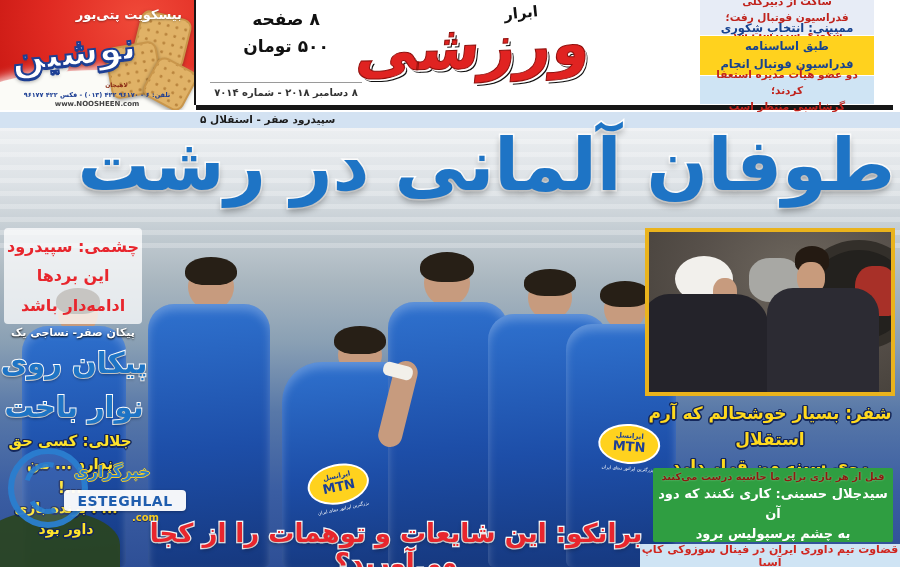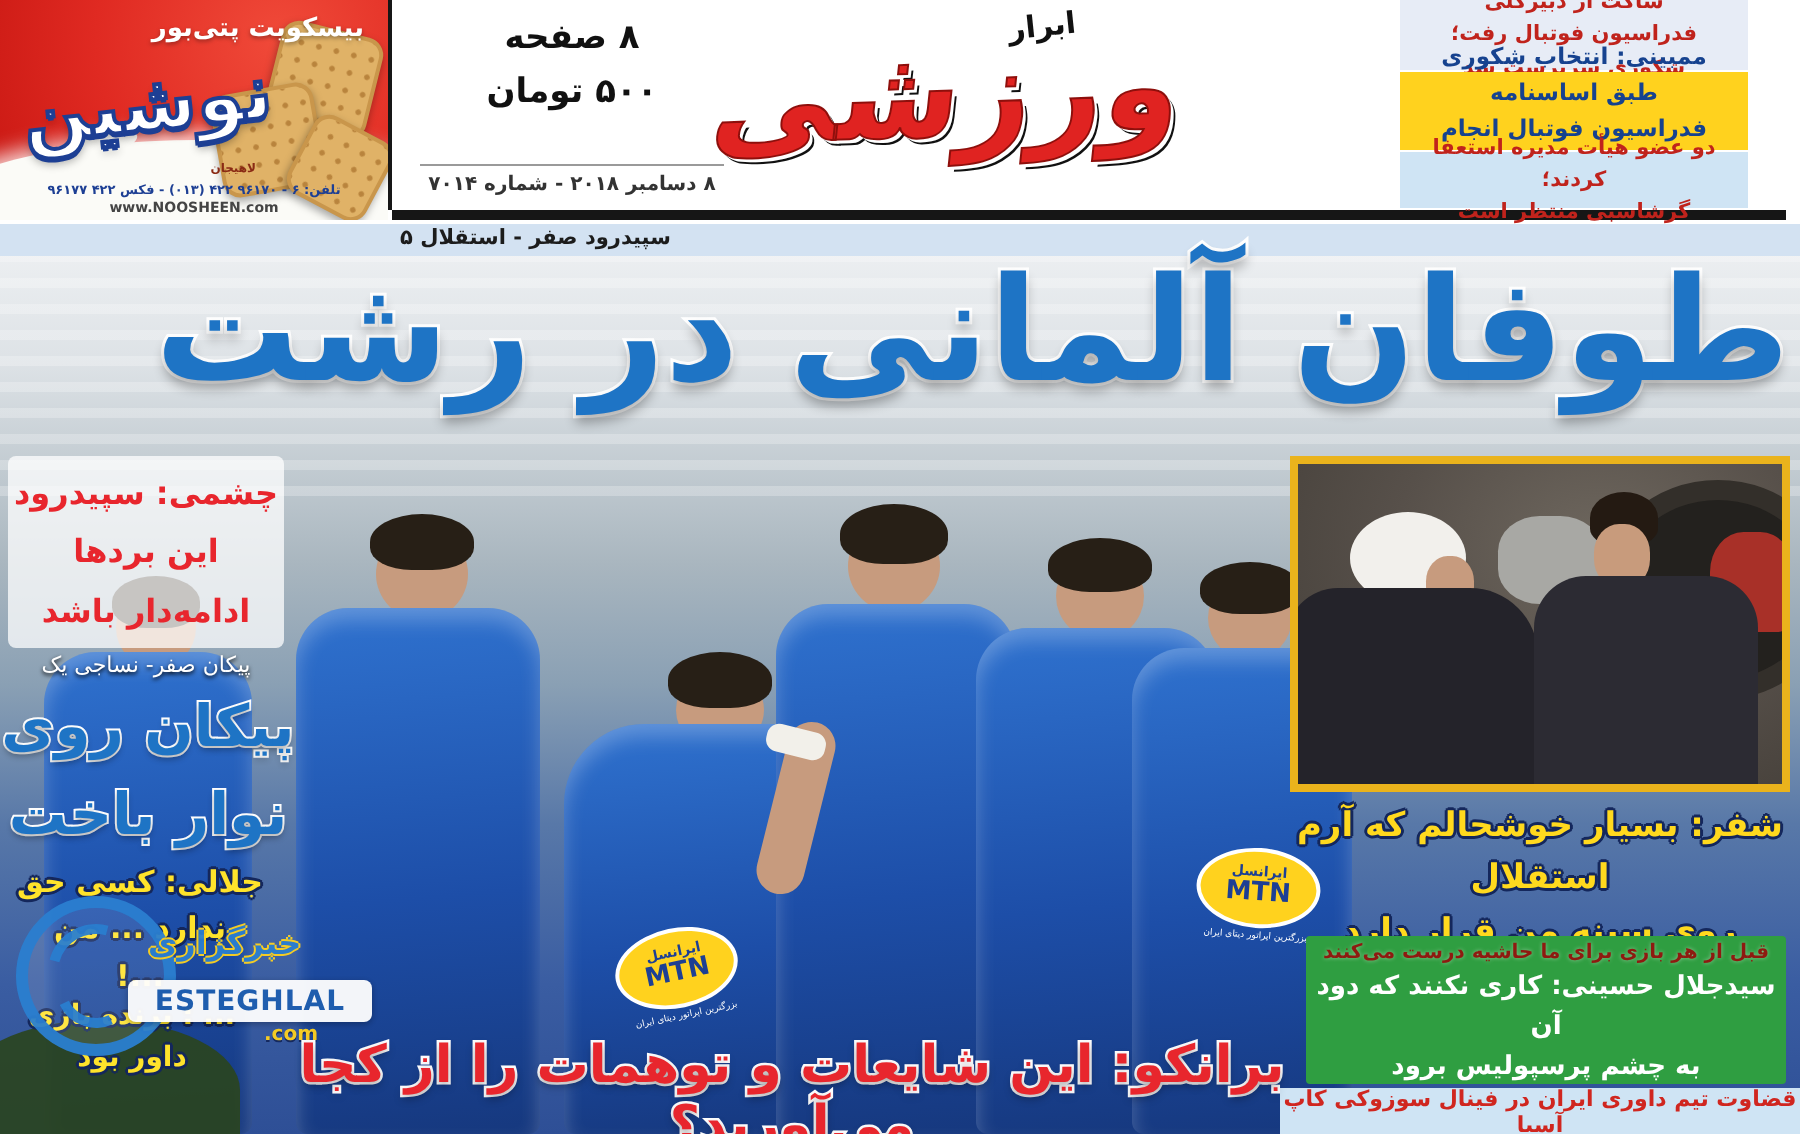--- a/index.html
+++ b/index.html
@@ -80,21 +80,21 @@
 
   
   .score-strip{left:0;top:0;width:900px;height:16px;background:#d3e2f2}
   .score-text{left:200px;top:1px;font-size:10.5px;font-weight:bold;color:#1c1c1c}
   .main-headline{left:5px;top:8px;width:890px;font-size:72px;font-weight:bold;line-height:1.25;
       color:var(--headline_blue,#1e74c5);-webkit-text-stroke:3px #fff;paint-order:stroke fill;
       text-shadow:0 4px 6px rgba(0,0,0,.3)}
 
   .left-quote{left:4px;top:116px;width:138px;height:96px;background:rgba(255,255,255,.74);border-radius:4px;
       color:#e8262d;font-size:16px;font-weight:bold;line-height:1.85}
-  .subscore{left:4px;top:214px;width:138px;text-align:center;color:#fff;font-size:11px;font-weight:normal;text-shadow:0 1px 2px #000}
+  .subscore{left:4px;top:214px;width:138px;text-align:center;color:#fff;font-size:11px;font-weight:bold;text-shadow:0 1px 2px #000}
   .left-blue-hl{left:0;top:230px;width:148px;text-align:center;font-size:29px;font-weight:bold;line-height:1.5;
       color:var(--headline_blue,#1e74c5);-webkit-text-stroke:2px #fff;paint-order:stroke fill;text-shadow:0 2px 3px rgba(0,0,0,.3)}
   .outline-navy{text-shadow:-1.5px 0 0 #14275c,1.5px 0 0 #14275c,0 -1.5px 0 #14275c,0 1.5px 0 #14275c,-1px -1px 0 #14275c,1px 1px 0 #14275c,1px -1px 0 #14275c,-1px 1px 0 #14275c}
   .left-yellow{left:2px;top:318px;width:136px;text-align:center;font-size:15px;font-weight:bold;line-height:1.55;color:var(--quote_yellow,#ffe32b)}
   .left-bottom-q{left:2px;top:386px;width:128px;text-align:center;font-size:14px;font-weight:bold;line-height:1.5;color:var(--quote_yellow,#ffe32b)}
 
   .watermark{left:8px;top:336px;width:180px;height:104px;opacity:.95}
   .ball{left:0;top:0;width:80px;height:80px;border:6px solid #2b7fd0;border-radius:50%;background:rgba(255,255,255,.12)}
   .ball-arc1{left:16px;top:14px;width:48px;height:48px;border:5px solid transparent;border-top:5px solid #2b7fd0;border-radius:50%;transform:rotate(-30deg)}
   .ball-arc2{left:20px;top:26px;width:40px;height:40px;border:5px solid transparent;border-bottom:5px solid #2b7fd0;border-radius:50%;transform:rotate(20deg)}

